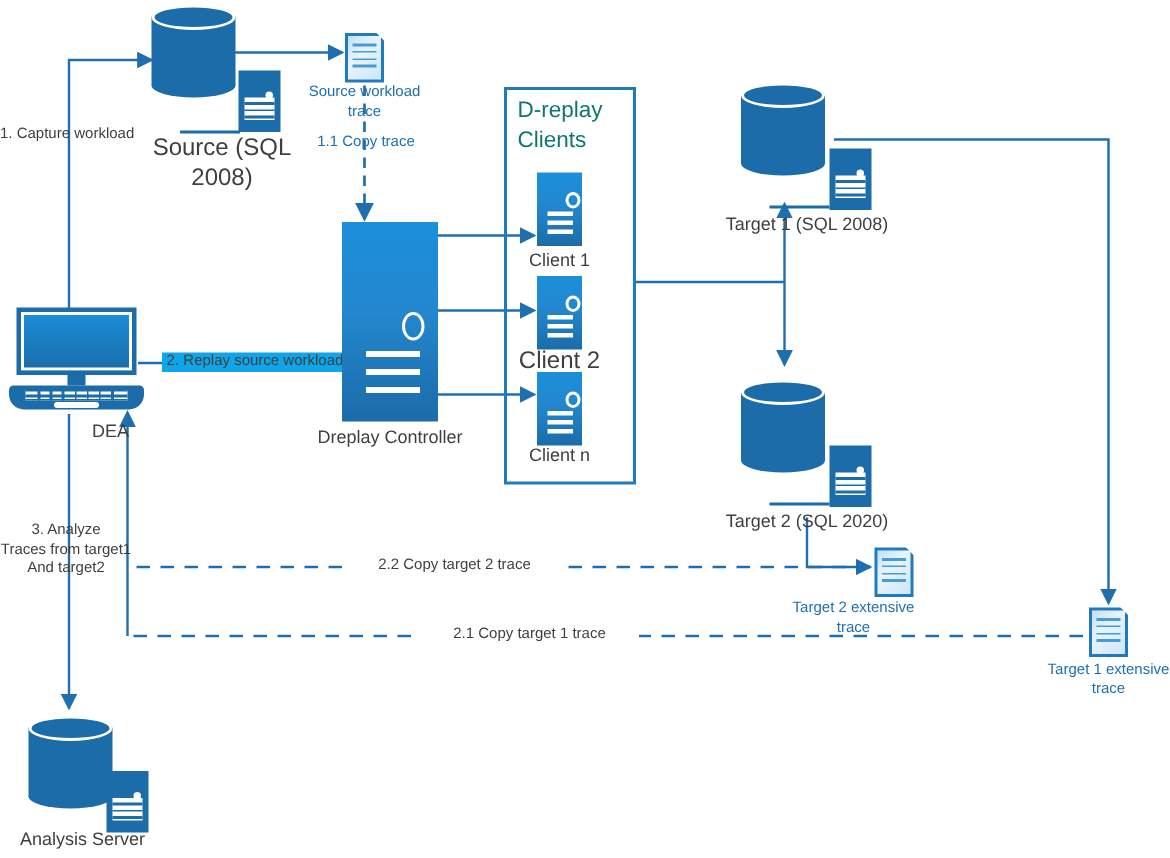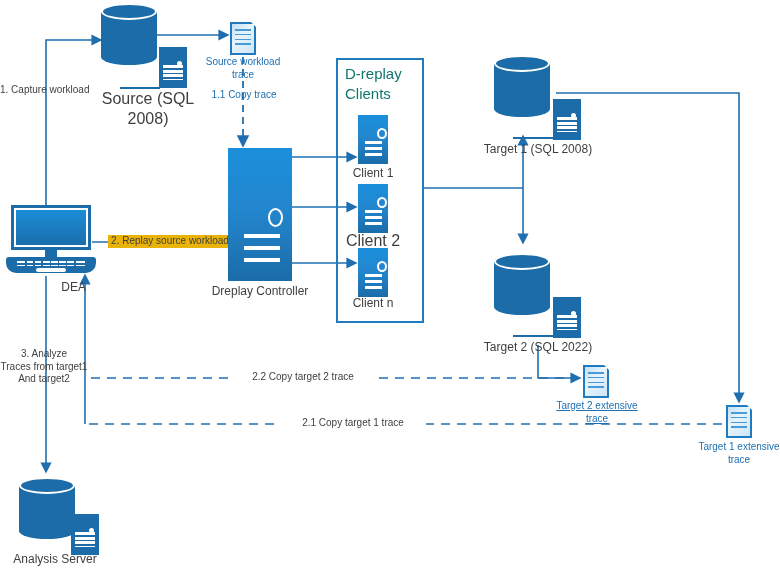--- a/index.html
+++ b/index.html
@@ -289,21 +289,21 @@
         <i style="left:48%"></i>
           <i style="left:60%"></i>
           <i style="left:72%"></i>
         <i style="left:84%"></i>
       </div>
       <div class="pad"></div>
     </div>
   </div>
   <div class="lbl lbl-dark" style="left:16px; top:280px; width:70px; font-size:12px;text-align:right;">DEA</div>
 
-  <div class="lbl lbl-dark lbl-sm" style="left:108px; top:235px; width:124px; background:#eab308;">2. Replay source workload</div>
+  <div class="lbl lbl-dark lbl-sm" style="left:108px; top:235px; width:124px; background:#0ea5e9;">2. Replay source workload</div>
 
   <div class="lbl lbl-dark lbl-sm" style="left:0px; top:348px; width:88px;">3. Analyze
 Traces from target1
 And target2</div>
 
   <div class="gsrv" style="left:228px; top:148px; width:64px; height:133px;">
     <div class="circ" style="left:40px; top:60px; width:11px; height:15px;"></div>
     <div class="line" style="left:16px; top:86px; width:36px; height:4px;"></div>
     <div class="line" style="left:16px; top:98px; width:36px; height:4px;"></div>
     <div class="line" style="left:16px; top:110px; width:36px; height:4px;"></div>
@@ -361,31 +361,31 @@
   </div>
   <div class="srv" style="left:553px; top:297px; width:28px; height:41px;">
     <div class="dot"></div>
     <div class="bars">
         <i></i>
         <i></i>
         <i></i>
       </div>
   </div>
   <div style="position:absolute; left:513px; top:335px; width:40px; height:2px; background:#1b6ca8;"></div>
-  <div class="lbl lbl-dark" style="left:470px; top:340px; width:136px; font-size:12px;">Target 2 (SQL 2022)</div>
+  <div class="lbl lbl-dark" style="left:470px; top:340px; width:136px; font-size:12px;">Target 2 (SQL 2020)</div>
 
   <div class="doc" style="left:583px; top:365px; width:26px; height:33px;">
     <div class="page"></div>
     <div class="ln" style="top:22%"></div>
     <div class="ln" style="top:36%"></div>
     <div class="ln" style="top:50%"></div>
     <div class="ln" style="top:64%"></div>
     <div class="fold"></div>
   </div>
-  <div class="lbl lbl-blue lbl-sm" style="left:545px; top:400px; width:104px;text-decoration:underline;">Target 2 extensive
+  <div class="lbl lbl-blue lbl-sm" style="left:517px; top:400px; width:104px;">Target 2 extensive
 trace</div>
 
   <div class="doc" style="left:726px; top:405px; width:26px; height:33px;">
     <div class="page"></div>
     <div class="ln" style="top:22%"></div>
     <div class="ln" style="top:36%"></div>
     <div class="ln" style="top:50%"></div>
     <div class="ln" style="top:64%"></div>
     <div class="fold"></div>
   </div>

